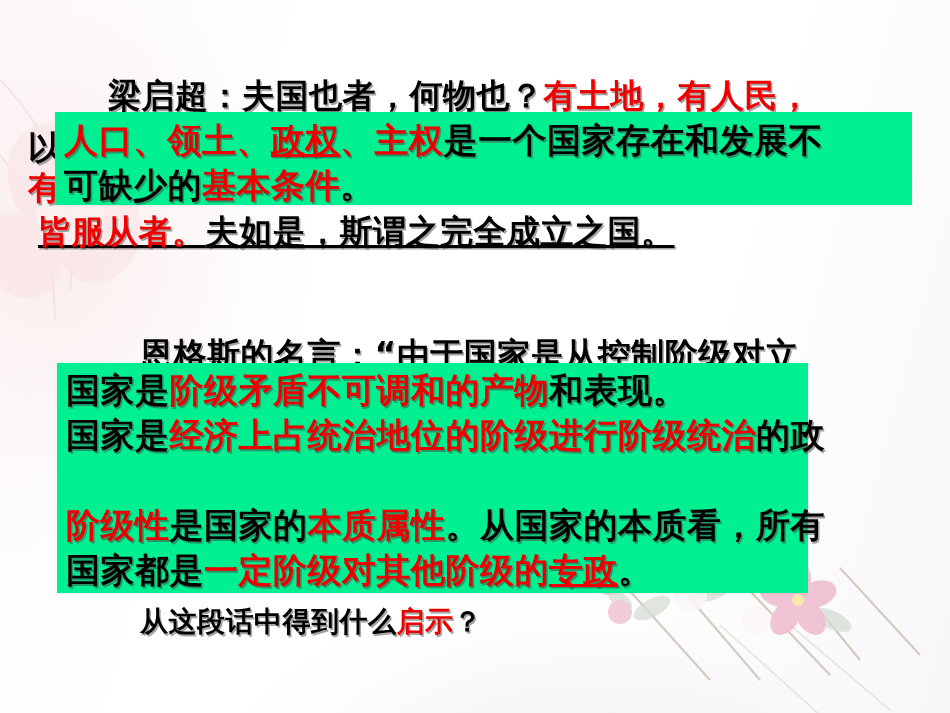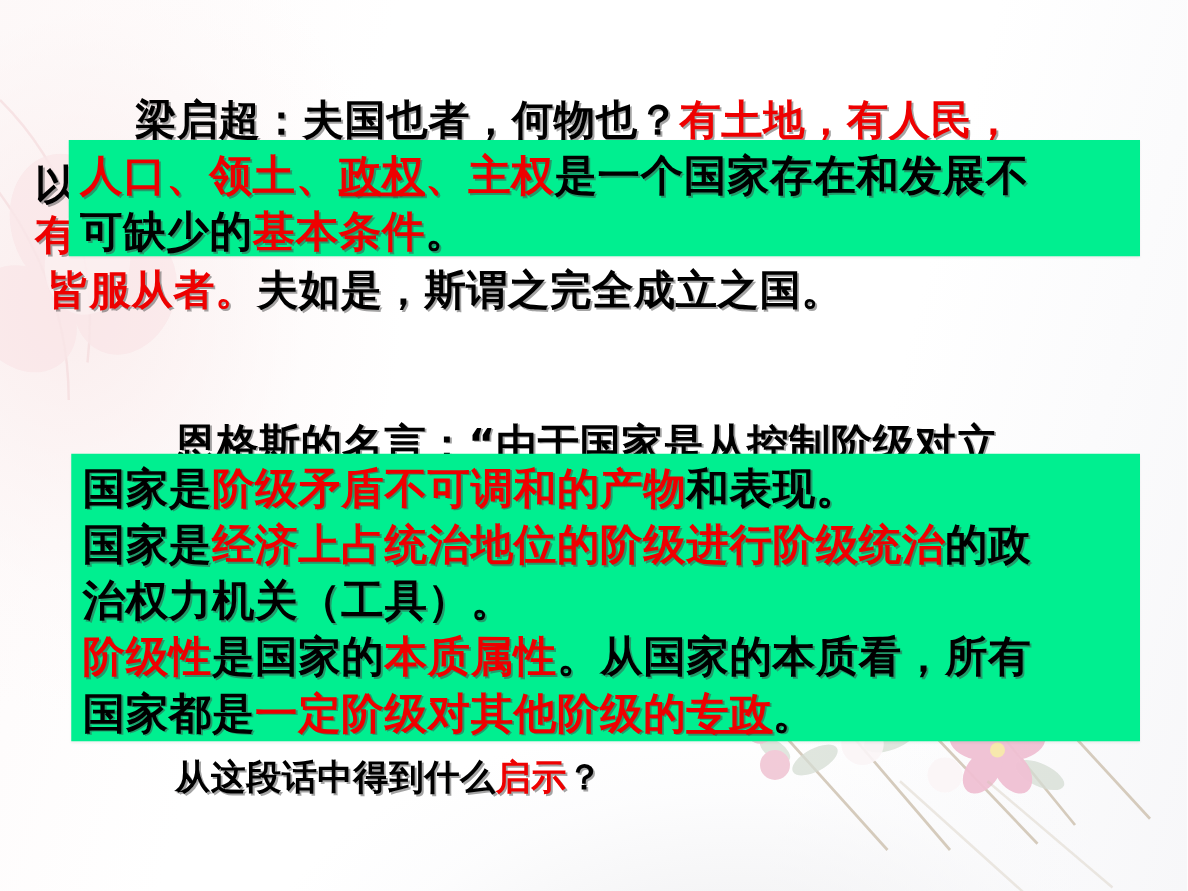--- a/index.html
+++ b/index.html
@@ -49,35 +49,35 @@
     text-shadow: 1.5px 1.5px 0 rgba(90,90,90,0.55);
   }
   .blk { color: #000000; }
   .red { color: #ee0000; }
   .u   { text-decoration: underline; text-decoration-thickness: 3px; text-underline-offset: 2px; }
 
   
   #q-line1 { left: 108px; top: 74px;  font-size: 33px; }
   #q-line2 { left: 28px;  top: 126px; font-size: 33px; }
   #q-line3 { left: 28px;  top: 166px; font-size: 33px; }
-  #q-line4 { left: 38px;  top: 210px; font-size: 33px; }
+  #q-line4 { left: 38px;  top: 210px; font-size: 33px; text-decoration: underline; }
   #q-line5 { left: 130px; top: 258px; font-size: 33px; }
 
   #e-line1 { left: 140px; top: 333px; font-size: 33px; }
 
   #tail-line { left: 140px; top: 603px; font-size: 28px; }
 
   
   .green-box {
     position: absolute;
     background: #00ef90;
     box-shadow: 0 1px 2px rgba(0,0,0,0.06);
   }
   #green-box-1 { left: 55px; top: 112px; width: 857px; height: 93px; }
-  #green-box-2 { left: 57px; top: 363px; width: 855px; height: 230px; }
+  #green-box-2 { left: 57px; top: 363px; width: 751px; height: 230px; }
 
   .gline {
     position: absolute;
     white-space: nowrap;
     font-family: "DejaVu Sans", "Liberation Sans", sans-serif;
     font-weight: bold;
     font-size: 34px;
     letter-spacing: 0.5px;
     text-shadow: 1.5px 1.5px 0 rgba(70,70,70,0.5);
   }
@@ -180,21 +180,20 @@
     </div>
   </div>
 
   <div class="green-box" id="green-box-2">
     <div class="gline" id="g2-l1">
       <span class="blk">国家是</span><span class="red">阶级矛盾不可调和的产物</span><span class="blk">和表现。</span>
     </div>
     <div class="gline" id="g2-l2">
       <span class="blk">国家是</span><span class="red">经济上占统治地位的阶级进行阶级统治</span><span class="blk">的政</span>
     </div>
-    <div class="gline blk" id="g2-l3">治权力机关（工具）。</div>
     <div class="gline" id="g2-l4">
       <span class="red">阶级性</span><span class="blk">是国家的</span><span class="red">本质属性</span><span class="blk">。从国家的本质看，所有</span>
     </div>
     <div class="gline" id="g2-l5">
       <span class="blk">国家都是</span><span class="red">一定阶级对其他阶级的</span><span class="red u">专政</span><span class="blk">。</span>
     </div>
   </div>
 
   <div class="line shadowed" id="tail-line">
     <span class="blk">从这段话中得到什么</span><span class="red">启示</span><span class="blk">？</span>

